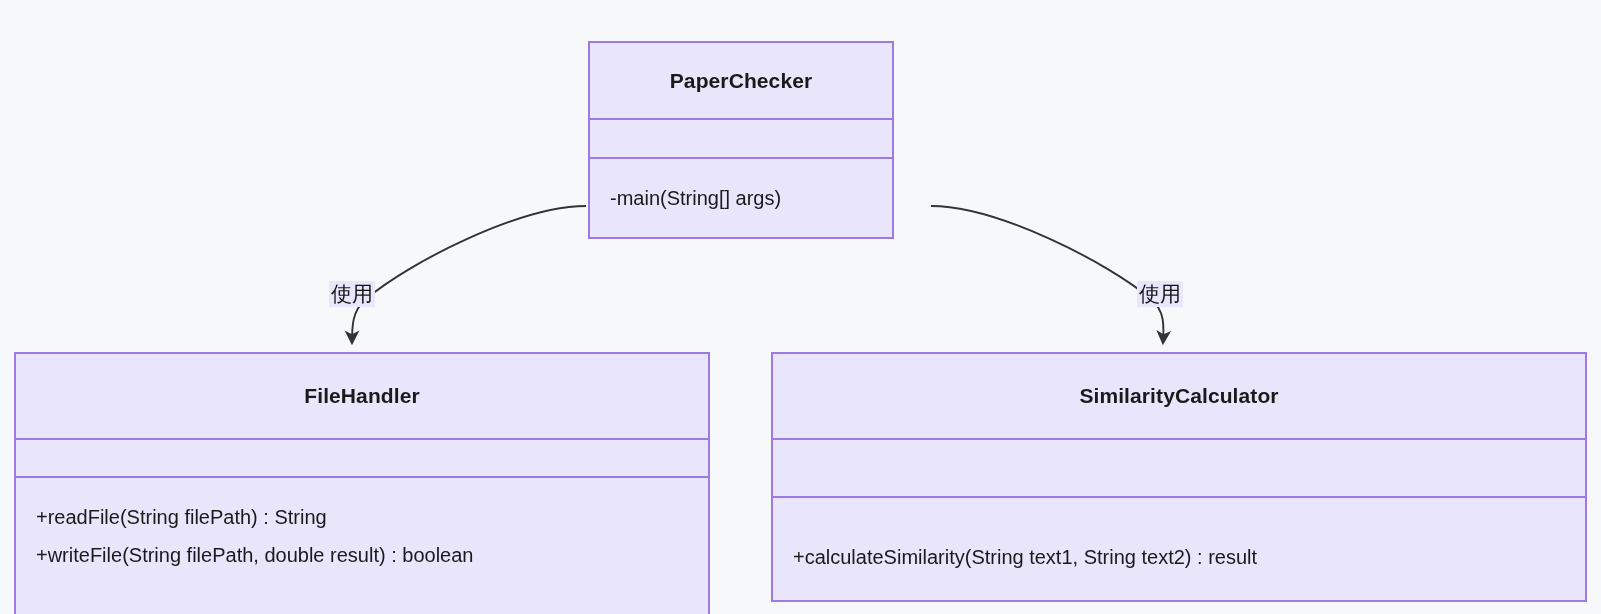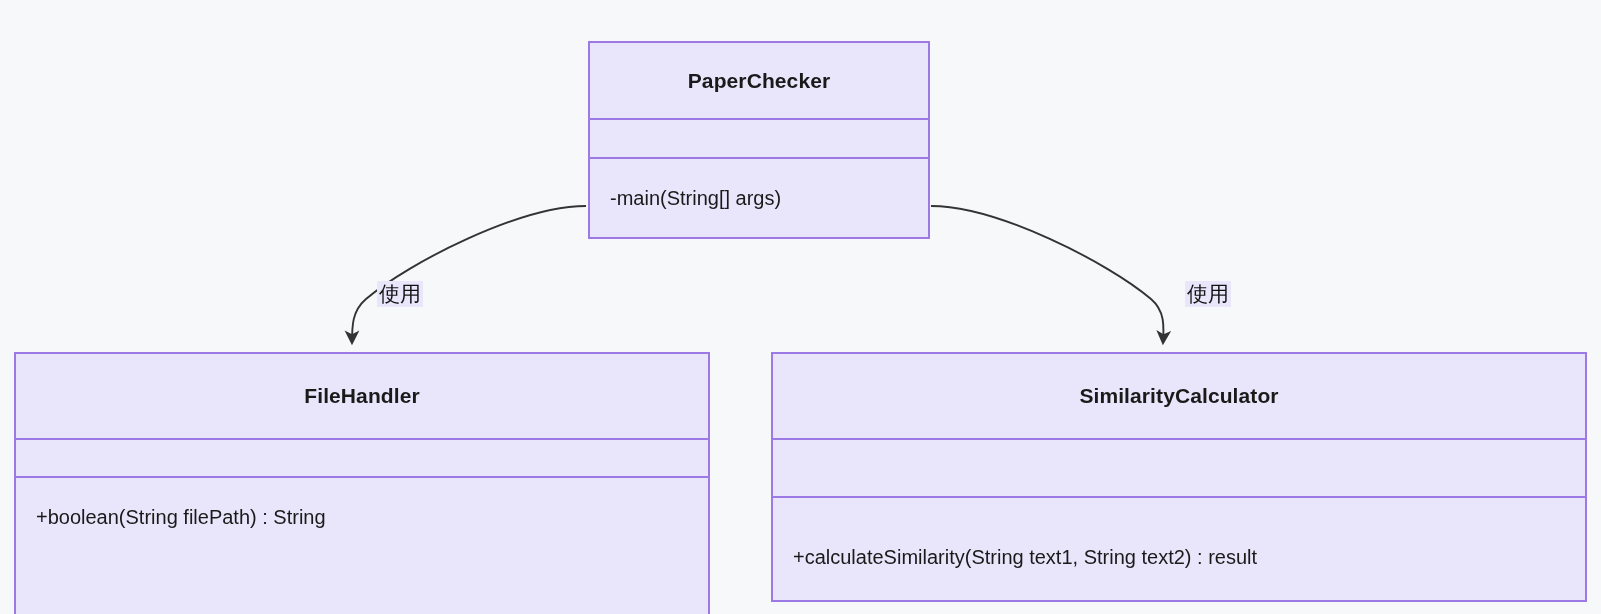--- a/index.html
+++ b/index.html
@@ -66,21 +66,20 @@
     white-space: nowrap;
   }
   .edge-label {
     position: absolute;
     background: #e9e6fb;
     color: #111111;
     font-size: 21px;
     line-height: 1.12;
     padding: 1px 2px;
     white-space: nowrap;
-    margin-left: 48px;
   }
   .empty-row-spacer {
     width: 100%;
     height: 100%;
   }
 </style>
 </head>
 <body>
 
 <div id="diagram-canvas">
@@ -90,41 +89,42 @@
       <marker id="arrowhead" markerWidth="9" markerHeight="9" refX="7.2" refY="4.5" orient="auto" markerUnits="strokeWidth">
         <path d="M0.6,0.6 L8.4,4.5 L0.6,8.4 L2.6,4.5 Z" fill="#333333"></path>
       </marker>
     </defs>
 
     <path d="M586,206 C520,206 410,262 366,299 C352,311 352,326 352,343" fill="none" stroke="#333333" stroke-width="1.9" marker-end="url(#arrowhead)"></path>
 
     <path d="M931,206 C997,206 1107,262 1151,299 C1165,311 1164,326 1163,343" fill="none" stroke="#333333" stroke-width="1.9" marker-end="url(#arrowhead)"></path>
   </svg>
 
-  <div class="uml-class" style="left:588px; top:41px; width:342px; height:198px;justify-content:center;">
+  <div class="uml-class" style="left:588px; top:41px; width:306px; height:198px;justify-content:center;">
     <div class="class-title-row" style="height:77px;">
       <span class="class-title">PaperChecker</span>
     </div>
     <div class="class-attrs-row" style="height:39px;">
       <div class="empty-row-spacer"></div>
     </div>
     <div class="class-methods-row">
       <div class="method-line">-main(String[] args)</div>
     </div>
   </div>
 
   <div class="uml-class" style="left:14px; top:352px; width:696px; height:300px;">
     <div class="class-title-row" style="height:86px;">
       <span class="class-title">FileHandler</span>
     </div>
     <div class="class-attrs-row" style="height:38px;">
       <div class="empty-row-spacer"></div>
     </div>
     <div class="class-methods-row">
-      <div class="method-line">+boolean(String filePath) : String</div>
+      <div class="method-line">+readFile(String filePath) : String</div>
+      <div class="method-line">+writeFile(String filePath, double result) : boolean</div>
     </div>
   </div>
 
   <div class="uml-class" style="left:771px; top:352px; width:816px; height:250px;gap:20px;">
     <div class="class-title-row" style="height:86px;">
       <span class="class-title">SimilarityCalculator</span>
     </div>
     <div class="class-attrs-row" style="height:38px;">
       <div class="empty-row-spacer"></div>
     </div>

